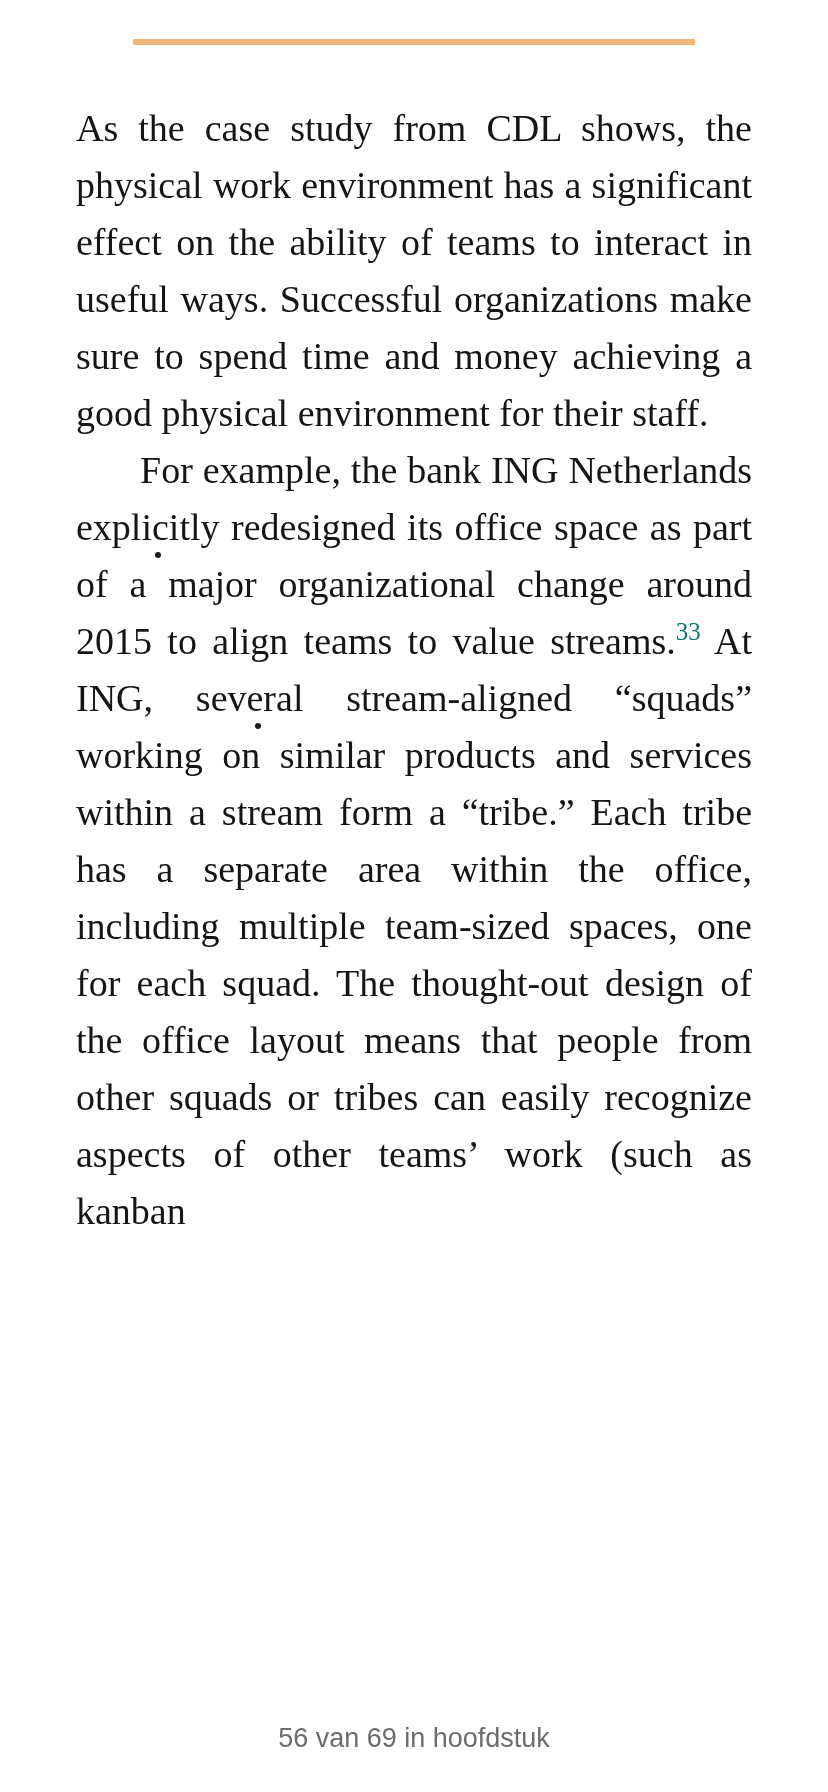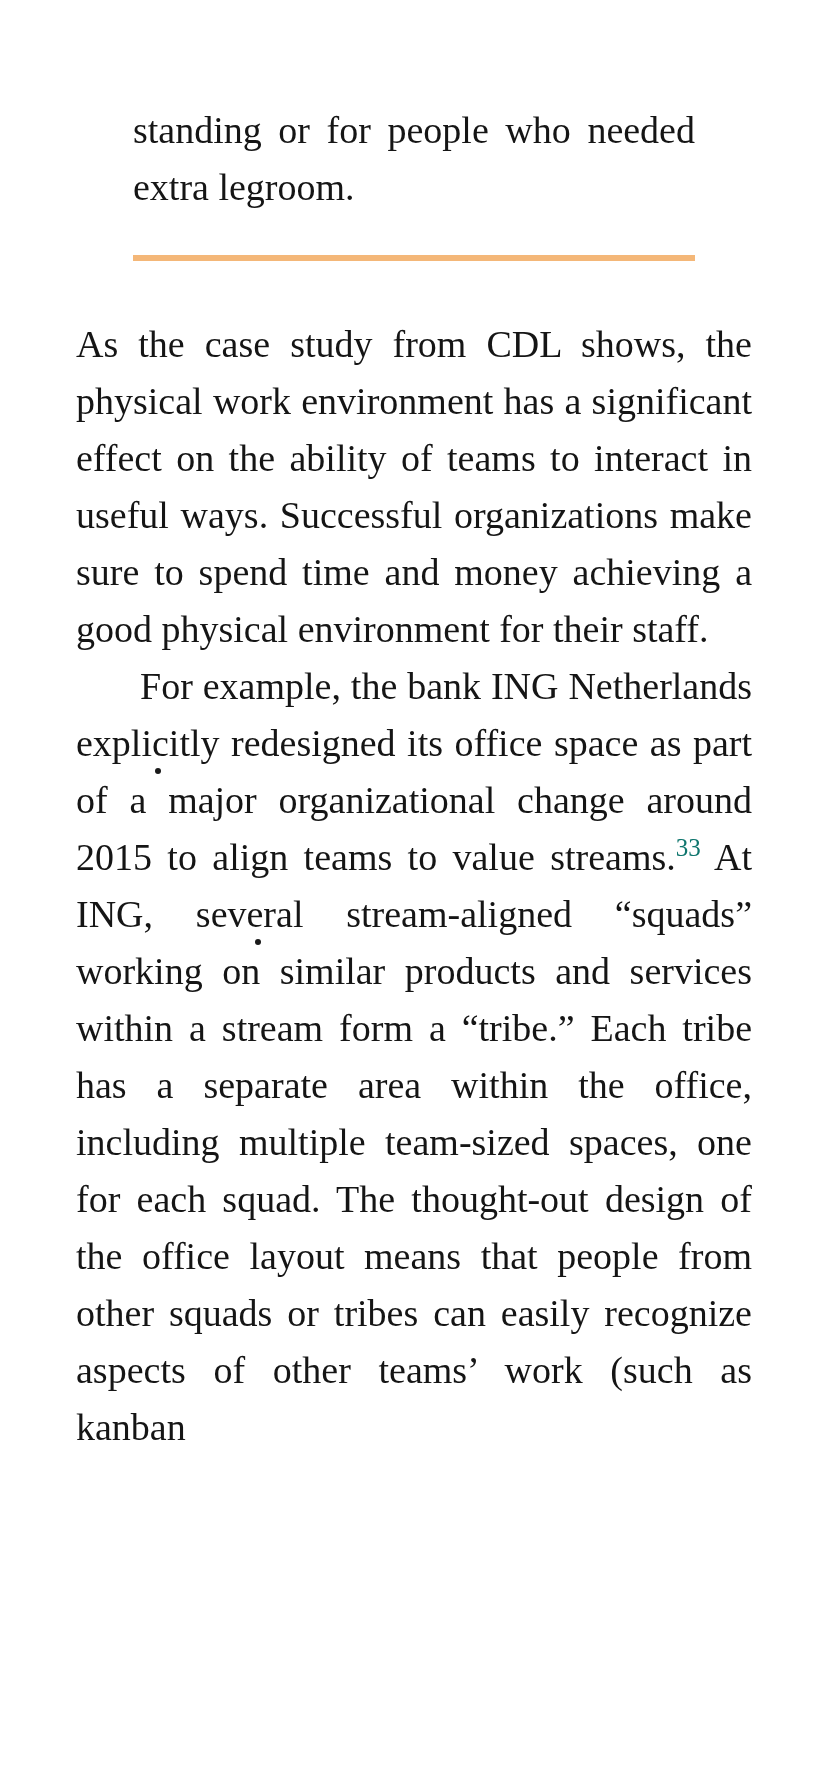--- a/index.html
+++ b/index.html
@@ -75,25 +75,23 @@
     line-height: 32px;
     color: #6A6D70;
   }
 </style>
 </head>
 <body>
 
 <div class="page">
   <div class="content">
 
-    <div class="quote-block bodytext">
-      <span>standing or for people who needed extra legroom.</span>
-    </div>
 
     <div class="divider"></div>
 
     <p class="bodytext para-first">As the case study from CDL shows, the physical work environment has a significant effect on the ability of teams to interact in useful ways. Successful organizations make sure to spend time and money achieving a good physical environment for their staff.</p>
 
     <p class="bodytext para-indent"><span>For example, the bank ING Netherlands </span><span class="marked">explicitly</span><span> redesigned its office space as part of a major organizational change around 2015 to align teams to value streams.</span><sup class="fn-link">33</sup><span> At ING, </span><span class="marked">several</span><span> stream-aligned “squads” working on similar products and services within a stream form a “tribe.” Each tribe has a separate area within the office, including multiple team-sized spaces, one for each squad. The thought-out design of the office layout means that people from other squads or tribes can easily recognize aspects of other teams’ work (such as kanban</span></p>
 
   </div>
 
+  <div class="footer">56 van 69 in hoofdstuk</div>
 </div>
 
 </body></html>

